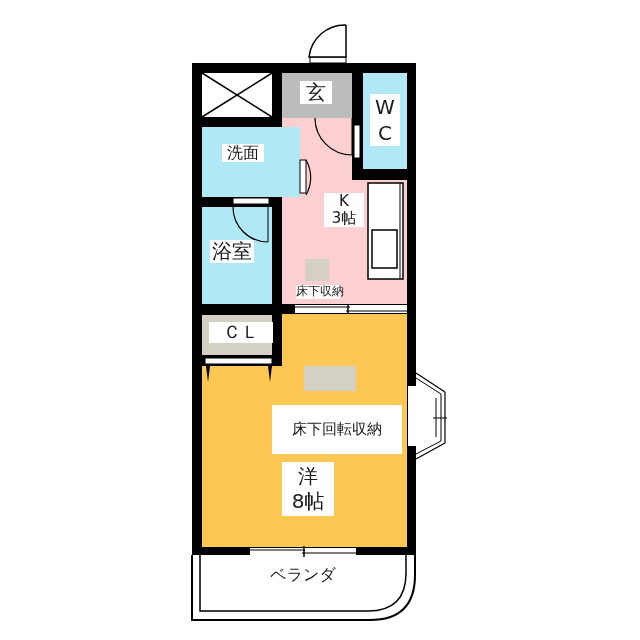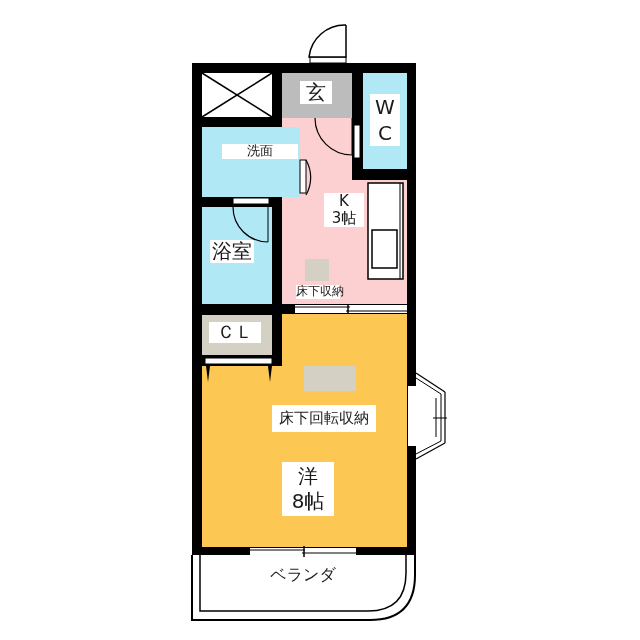--- a/index.html
+++ b/index.html
@@ -103,22 +103,22 @@
     <rect x="250" y="548" width="106" height="7" fill="#fff"></rect>
     <line x1="250" y1="550" x2="305" y2="550" stroke="#000" stroke-width="1"></line>
     <line x1="302" y1="553" x2="356" y2="553" stroke="#000" stroke-width="1"></line>
     <line x1="304" y1="546" x2="304" y2="557" stroke="#000" stroke-width="1.5"></line>
   </g>
 </svg>
 
 <div class="lbl" style="left:300px;top:81px;width:32px;font-size:20px;">玄</div>
 <div class="lbl" style="left:370px;top:94px;width:30px;font-size:20px;line-height:26px;">W
 C</div>
-<div class="lbl" style="left:222px;top:144px;width:76px;font-size:13px;">洗面</div>
+<div class="lbl" style="left:222px;top:144px;width:42px;font-size:16px;">洗面</div>
 <div class="lbl" style="left:210px;top:240px;width:44px;font-size:20px;">浴室</div>
 <div class="lbl" style="left:324px;top:193px;width:40px;font-size:15px;line-height:17px;">K
 3帖</div>
 <div class="lbl" style="left:296px;top:285px;width:44px;font-size:12px;">床下収納</div>
-<div class="lbl" style="left:209px;top:322px;width:52px;font-size:18px;">ＣＬ</div>
-<div class="lbl" style="left:272px;top:405px;width:104px;font-size:15px;padding:5px 0;">床下回転収納</div>
+<div class="lbl" style="left:209px;top:322px;width:64px;font-size:18px;">ＣＬ</div>
+<div class="lbl" style="left:272px;top:405px;width:130px;font-size:15px;padding:16px 0;">床下回転収納</div>
 <div class="lbl" style="left:282px;top:462px;width:52px;font-size:20px;line-height:25px;padding:2px 0;">洋
 8帖</div>
 <div class="lbl" style="left:248px;top:567px;width:110px;font-size:16px;font-family:Liberation Mono, monospace;">ベランダ</div>
 
 </body></html>

